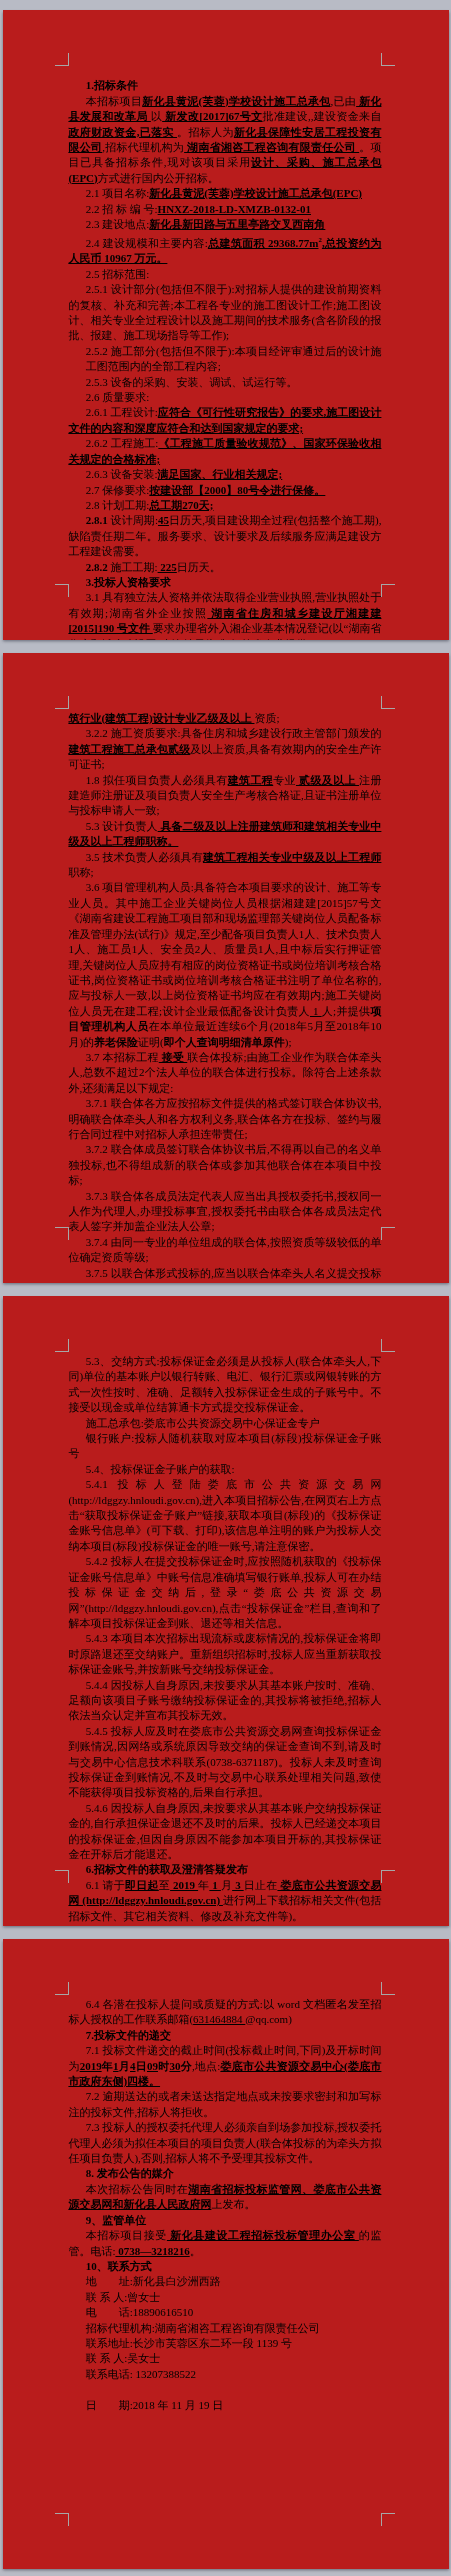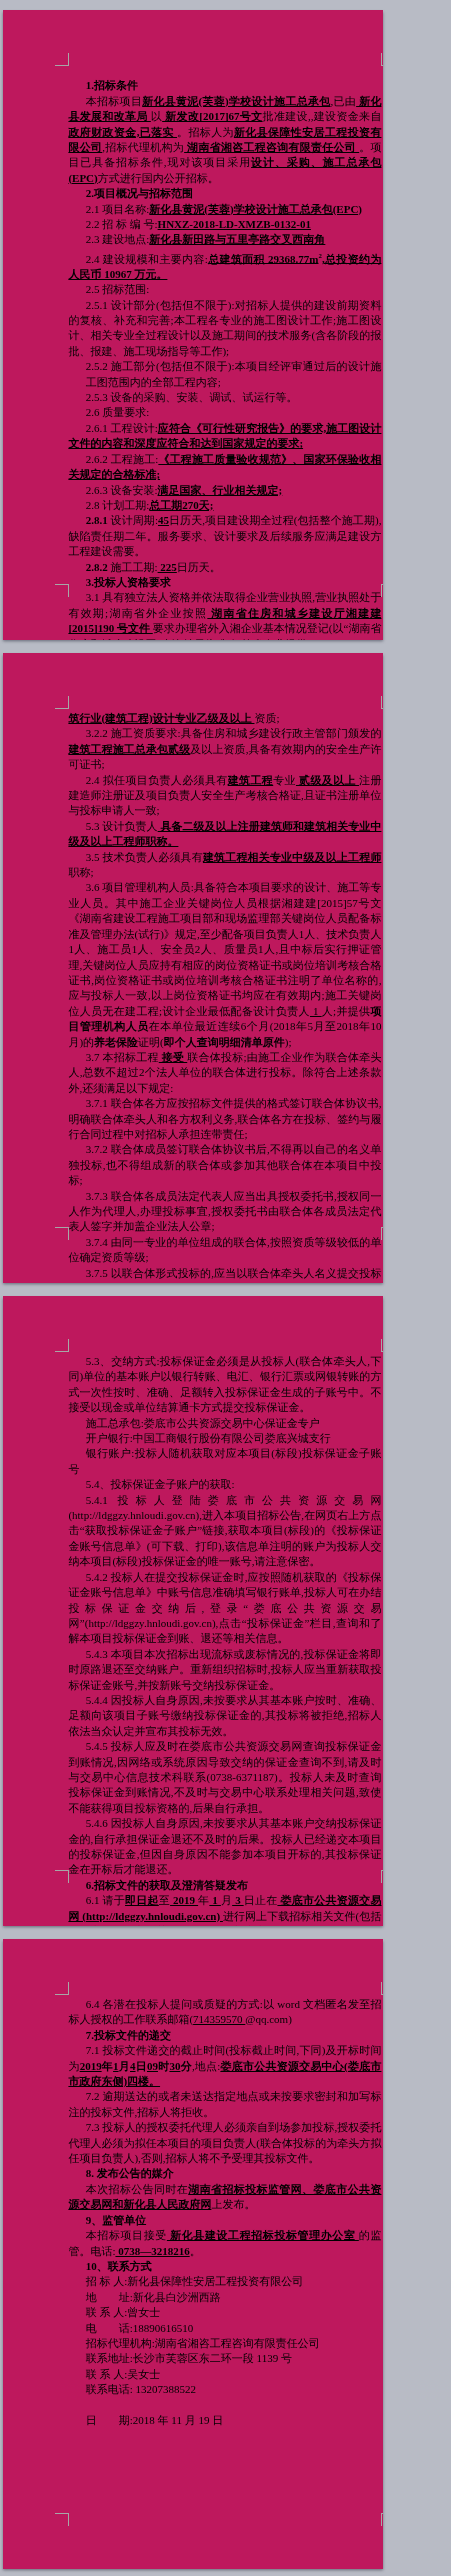--- a/index.html
+++ b/index.html
@@ -11,23 +11,23 @@
   .canvas{
     position:relative;
     width:452px;
     height:2576px;
     background:#b8bbc5;
     overflow:hidden;
   }
   .page{
     position:absolute;
     left:3.4px;
-    width:380px;
+    width:446px;
     height:630px;
-    background:#be185d;
+    background:#b91c1c;
     box-shadow:0 1.7px 2.8px rgba(45,50,66,0.55);
     overflow:hidden;
   }
   .content{
     position:absolute;
     left:65px;
     top:58px;
     width:313px;
     color:#000000;
     font-size:11px;
@@ -54,50 +54,50 @@
 <div class="canvas">
 
   <div class="page" style="top:9.6px">
     <div class="mark mk-tl"></div>
     <div class="mark mk-tr"></div>
     <div class="mark mk-bl"></div>
     <div class="mark mk-br"></div>
     <div class="content">
         <div class="ln mt"><span class="b">1.招标条件</span></div>
         <div class="ln"><span>本招标项目</span><span class="b u">新化县黄泥(芙蓉)学校设计施工总承包</span><span>,已由</span><span class="b u"> 新化县发展和改革局 </span><span>以</span><span class="b u"> 新发改[2017]67号文</span><span>批准建设,,建设资金来自</span><span class="b u"> 政府财政资金,已落实 </span><span>。招标人为</span><span class="b u">新化县保障性安居工程投资有限公司</span><span>,招标代理机构为</span><span class="b u"> 湖南省湘咨工程咨询有限责任公司 </span><span>。项目已具备招标条件,现对该项目采用</span><span class="b u">设计、采购、施工总承包(EPC)</span><span>方式进行国内公开招标。</span></div>
-        <div class="ln"><span class="b">2.项目概况与招标范围</span></div>
         <div class="ln"><span>2.1 项目名称:</span><span class="b u">新化县黄泥(芙蓉)学校设计施工总承包(EPC) </span></div>
         <div class="ln"><span>2.2 招 标 编 号:</span><span class="b u">HNXZ-2018-LD-XMZB-0132-01</span></div>
         <div class="ln"><span>2.3 建设地点:</span><span class="b u">新化县新田路与五里亭路交叉西南角</span></div>
         <div class="ln"><span>2.4 建设规模和主要内容:</span><span class="b u">总建筑面积 29368.77m</span><span class="b u sup">2</span><span class="b u">,总投资约为人民币 10967 万元。</span></div>
         <div class="ln"><span>2.5 招标范围:</span></div>
         <div class="ln"><span>2.5.1 设计部分(包括但不限于):对招标人提供的建设前期资料的复核、补充和完善;本工程各专业的施工图设计工作;施工图设计、相关专业全过程设计以及施工期间的技术服务(含各阶段的报批、报建、施工现场指导等工作);</span></div>
         <div class="ln ml"><span>2.5.2 施工部分(包括但不限于):本项目经评审通过后的设计施工图范围内的全部工程内容;</span></div>
         <div class="ln"><span>2.5.3 设备的采购、安装、调试、试运行等。</span></div>
         <div class="ln"><span>2.6 质量要求:</span></div>
         <div class="ln"><span>2.6.1 工程设计:</span><span class="b u">应符合《可行性研究报告》的要求,施工图设计文件的内容和深度应符合和达到国家规定的要求;</span></div>
         <div class="ln"><span>2.6.2 工程施工:</span><span class="b u">《工程施工质量验收规范》、国家环保验收相关规定的合格标准; </span></div>
         <div class="ln"><span>2.6.3 设备安装:</span><span class="b u">满足国家、行业相关规定;</span></div>
+        <div class="ln"><span>2.7 保修要求:</span><span class="b u">按建设部【2000】80号令进行保修。</span></div>
         <div class="ln"><span>2.8 计划工期:</span><span class="b u">总工期270天;</span></div>
         <div class="ln"><span class="b">2.8.1</span><span> 设计周期:</span><span class="b u">45</span><span>日历天,项目建设期全过程(包括整个施工期),缺陷责任期二年。服务要求、设计要求及后续服务应满足建设方工程建设需要。</span></div>
         <div class="ln"><span class="b">2.8.2</span><span> 施工工期:</span><span class="b u"> 225</span><span>日历天。</span></div>
         <div class="ln"><span class="b">3.投标人资格要求</span></div>
         <div class="ln"><span>3.1 具有独立法人资格并依法取得企业营业执照,营业执照处于有效期;湖南省外企业按照</span><span class="b u"> 湖南省住房和城乡建设厅湘建建[2015]190 号文件 </span><span>要求办理省外入湘企业基本情况登记(以“湖南省住房和城乡建设网”查询结果为准,仅外省企业提供);</span></div>
       </div>
   </div>
 
   <div class="page" style="top:653px">
     <div class="mark mk-tl"></div>
     <div class="mark mk-tr"></div>
     <div class="mark mk-bl"></div>
     <div class="mark mk-br"></div>
     <div class="content">
         <div class="ln ni"><span class="b u">筑行业(建筑工程)设计专业乙级及以上 </span><span>资质;</span></div>
         <div class="ln"><span>3.2.2 施工资质要求:具备住房和城乡建设行政主管部门颁发的</span><span class="b u">建筑工程施工总承包贰级</span><span>及以上资质,具备有效期内的安全生产许可证书;</span></div>
-        <div class="ln"><span>2.4 拟任项目负责人必须具有</span><span class="b u">建筑工程</span><span>专业</span><span class="b u"> 贰级及以上 </span><span>注册建造师注册证及项目负责人安全生产考核合格证,且证书注册单位与投标申请人一致;</span></div>
+        <div class="ln"><span>1.8 拟任项目负责人必须具有</span><span class="b u">建筑工程</span><span>专业</span><span class="b u"> 贰级及以上 </span><span>注册建造师注册证及项目负责人安全生产考核合格证,且证书注册单位与投标申请人一致;</span></div>
         <div class="ln"><span>5.3 设计负责人</span><span class="b u"> 具备二级及以上注册建筑师和建筑相关专业中级及以上工程师职称。</span></div>
         <div class="ln"><span>3.5 技术负责人必须具有</span><span class="b u">建筑工程相关专业中级及以上工程师</span><span>职称;</span></div>
         <div class="ln"><span>3.6 项目管理机构人员:具备符合本项目要求的设计、施工等专业人员。其中施工企业关键岗位人员根据湘建建[2015]57号文《湖南省建设工程施工项目部和现场监理部关键岗位人员配备标准及管理办法(试行)》规定,至少配备项目负责人1人、技术负责人1人、施工员1人、安全员2人、质量员1人,且中标后实行押证管理,关键岗位人员应持有相应的岗位资格证书或岗位培训考核合格证书,岗位资格证书或岗位培训考核合格证书注明了单位名称的,应与投标人一致,以上岗位资格证书均应在有效期内;施工关键岗位人员无在建工程;设计企业最低配备设计负责人</span><span class="u"> 1 </span><span>人;并提供</span><span class="b">项目管理机构人员</span><span>在本单位最近连续6个月(2018年5月至2018年10月)的</span><span class="b">养老保险</span><span>证明(</span><span class="b">即个人查询明细清单原件</span><span>);</span></div>
         <div class="ln"><span>3.7 本招标工程</span><span class="b u"> 接受 </span><span>联合体投标;由施工企业作为联合体牵头人,总数不超过2个法人单位的联合体进行投标。除符合上述条款外,还须满足以下规定:</span></div>
         <div class="ln"><span>3.7.1 联合体各方应按招标文件提供的格式签订联合体协议书,明确联合体牵头人和各方权利义务,联合体各方在投标、签约与履行合同过程中对招标人承担连带责任;</span></div>
         <div class="ln"><span>3.7.2 联合体成员签订联合体协议书后,不得再以自己的名义单独投标,也不得组成新的联合体或参加其他联合体在本项目中投标;</span></div>
         <div class="ln"><span>3.7.3 联合体各成员法定代表人应当出具授权委托书,授权同一人作为代理人,办理投标事宜,授权委托书由联合体各成员法定代表人签字并加盖企业法人公章;</span></div>
         <div class="ln"><span>3.7.4 由同一专业的单位组成的联合体,按照资质等级较低的单位确定资质等级;</span></div>
         <div class="ln"><span>3.7.5 以联合体形式投标的,应当以联合体牵头人名义提交投标保证金,对联合体各成员均具有约束力。</span></div>
         <div class="ln"></div>
@@ -105,52 +105,50 @@
   </div>
 
   <div class="page" style="top:1296px">
     <div class="mark mk-tl"></div>
     <div class="mark mk-tr"></div>
     <div class="mark mk-bl"></div>
     <div class="mark mk-br"></div>
     <div class="content">
         <div class="ln"><span>5.3、交纳方式:投标保证金必须是从投标人(联合体牵头人,下同)单位的基本账户以银行转账、电汇、银行汇票或网银转账的方式一次性按时、准确、足额转入投标保证金生成的子账号中。不接受以现金或单位结算通卡方式提交投标保证金。</span></div>
         <div class="ln"><span>施工总承包:娄底市公共资源交易中心保证金专户</span></div>
-        <div class="ln"><span>开户银行:中国工商银行股份有限公司娄底兴城支行</span></div>
         <div class="ln"><span>银行账户:投标人随机获取对应本项目(标段)投标保证金子账号</span></div>
         <div class="ln"><span>5.4、投标保证金子账户的获取:</span></div>
         <div class="ln"><span>5.4.1 投标人登陆娄底市公共资源交易网(http://ldggzy.hnloudi.gov.cn),进入本项目招标公告,在网页右上方点击“获取投标保证金子账户”链接,获取本项目(标段)的《投标保证金账号信息单》(可下载、打印),该信息单注明的账户为投标人交纳本项目(标段)投标保证金的唯一账号,请注意保密。</span></div>
         <div class="ln"><span>5.4.2 投标人在提交投标保证金时,应按照随机获取的《投标保证金账号信息单》中账号信息准确填写银行账单,投标人可在办结投标保证金交纳后,登录“娄底公共资源交易网”(http://ldggzy.hnloudi.gov.cn),点击“投标保证金”栏目,查询和了解本项目投标保证金到账、退还等相关信息。</span></div>
         <div class="ln"><span>5.4.3 本项目本次招标出现流标或废标情况的,投标保证金将即时原路退还至交纳账户。重新组织招标时,投标人应当重新获取投标保证金账号,并按新账号交纳投标保证金。</span></div>
         <div class="ln"><span>5.4.4 因投标人自身原因,未按要求从其基本账户按时、准确、足额向该项目子账号缴纳投标保证金的,其投标将被拒绝,招标人依法当众认定并宣布其投标无效。</span></div>
         <div class="ln"><span>5.4.5 投标人应及时在娄底市公共资源交易网查询投标保证金到账情况,因网络或系统原因导致交纳的保证金查询不到,请及时与交易中心信息技术科联系(0738-6371187)。投标人未及时查询投标保证金到账情况,不及时与交易中心联系处理相关问题,致使不能获得项目投标资格的,后果自行承担。</span></div>
         <div class="ln"><span>5.4.6 因投标人自身原因,未按要求从其基本账户交纳投标保证金的,自行承担保证金退还不及时的后果。投标人已经递交本项目的投标保证金,但因自身原因不能参加本项目开标的,其投标保证金在开标后才能退还。</span></div>
         <div class="ln"><span class="b">6.招标文件的获取及澄清答疑发布</span></div>
         <div class="ln"><span>6.1 请于</span><span class="b u">即日起</span><span>至</span><span class="b u"> 2019 </span><span>年</span><span class="b u"> 1 </span><span>月</span><span class="b u"> 3 </span><span>日止在</span><span class="b u"> 娄底市公共资源交易网 (http://ldggzy.hnloudi.gov.cn) </span><span>进行网上下载招标相关文件(包括招标文件、其它相关资料、修改及补充文件等)。</span></div>
         <div class="ln"></div>
       </div>
   </div>
 
   <div class="page" style="top:1939px">
     <div class="mark mk-tl"></div>
     <div class="mark mk-tr"></div>
     <div class="mark mk-bl"></div>
     <div class="mark mk-br"></div>
     <div class="content">
-        <div class="ln"><span>6.4 各潜在投标人提问或质疑的方式:以 word 文档匿名发至招标人授权的工作联系邮箱(</span><span class="u">714359570 </span><span>@qq.com)</span></div>
+        <div class="ln"><span>6.4 各潜在投标人提问或质疑的方式:以 word 文档匿名发至招标人授权的工作联系邮箱(</span><span class="u">631464884 </span><span>@qq.com)</span></div>
         <div class="ln"><span class="b">7.投标文件的递交</span></div>
         <div class="ln"><span>7.1 投标文件递交的截止时间(投标截止时间,下同)及开标时间为</span><span class="b u">2019</span><span class="b">年</span><span class="b u">1</span><span class="b">月</span><span class="b u">4</span><span class="b">日</span><span class="b u">09</span><span class="b">时</span><span class="b u">30</span><span class="b">分</span><span>,地点:</span><span class="b u">娄底市公共资源交易中心(娄底市市政府东侧)四楼。</span></div>
         <div class="ln"><span>7.2 逾期送达的或者未送达指定地点或未按要求密封和加写标注的投标文件,招标人将拒收。</span></div>
         <div class="ln"><span>7.3 投标人的授权委托代理人必须亲自到场参加投标,授权委托代理人必须为拟任本项目的项目负责人(联合体投标的为牵头方拟任项目负责人),否则,招标人将不予受理其投标文件。</span></div>
         <div class="ln"><span class="b">8. 发布公告的媒介</span></div>
         <div class="ln"><span>本次招标公告同时在</span><span class="b u">湖南省招标投标监管网、娄底市公共资源交易网和新化县人民政府网</span><span>上发布。</span></div>
         <div class="ln"><span class="b">9、监管单位</span></div>
         <div class="ln"><span>本招标项目接受</span><span class="b u"> 新化县建设工程招标投标管理办公室 </span><span>的监管。电话:</span><span class="b u"> 0738—3218216</span><span>。</span></div>
         <div class="ln"><span class="b">10、联系方式</span></div>
-        <div class="ln"><span>招 标 人:新化县保障性安居工程投资有限公司</span></div>
         <div class="ln"><span>地　　址:新化县白沙洲西路</span></div>
         <div class="ln"><span>联 系 人:曾女士</span></div>
         <div class="ln"><span>电　　话:18890616510</span></div>
         <div class="ln"><span>招标代理机构:湖南省湘咨工程咨询有限责任公司</span></div>
         <div class="ln"><span>联系地址:长沙市芙蓉区东二环一段 1139 号</span></div>
         <div class="ln"><span>联 系 人:吴女士</span></div>
         <div class="ln"><span>联系电话: 13207388522</span></div>
         <div class="ln"><span>&nbsp;</span></div>
         <div class="ln"><span>日　　期:2018 年 11 月 19 日</span></div>
       </div>

